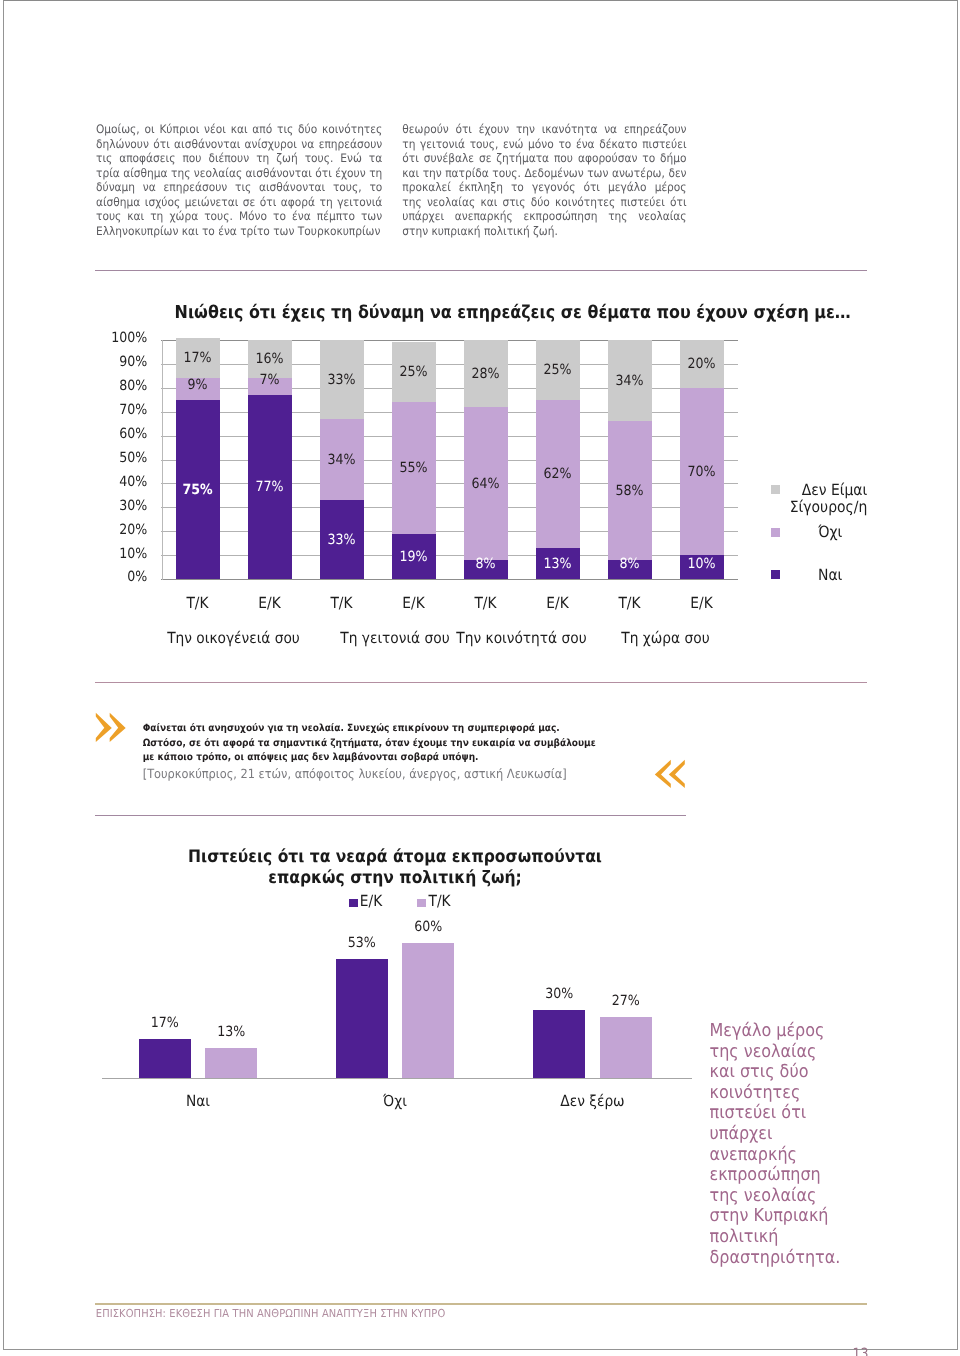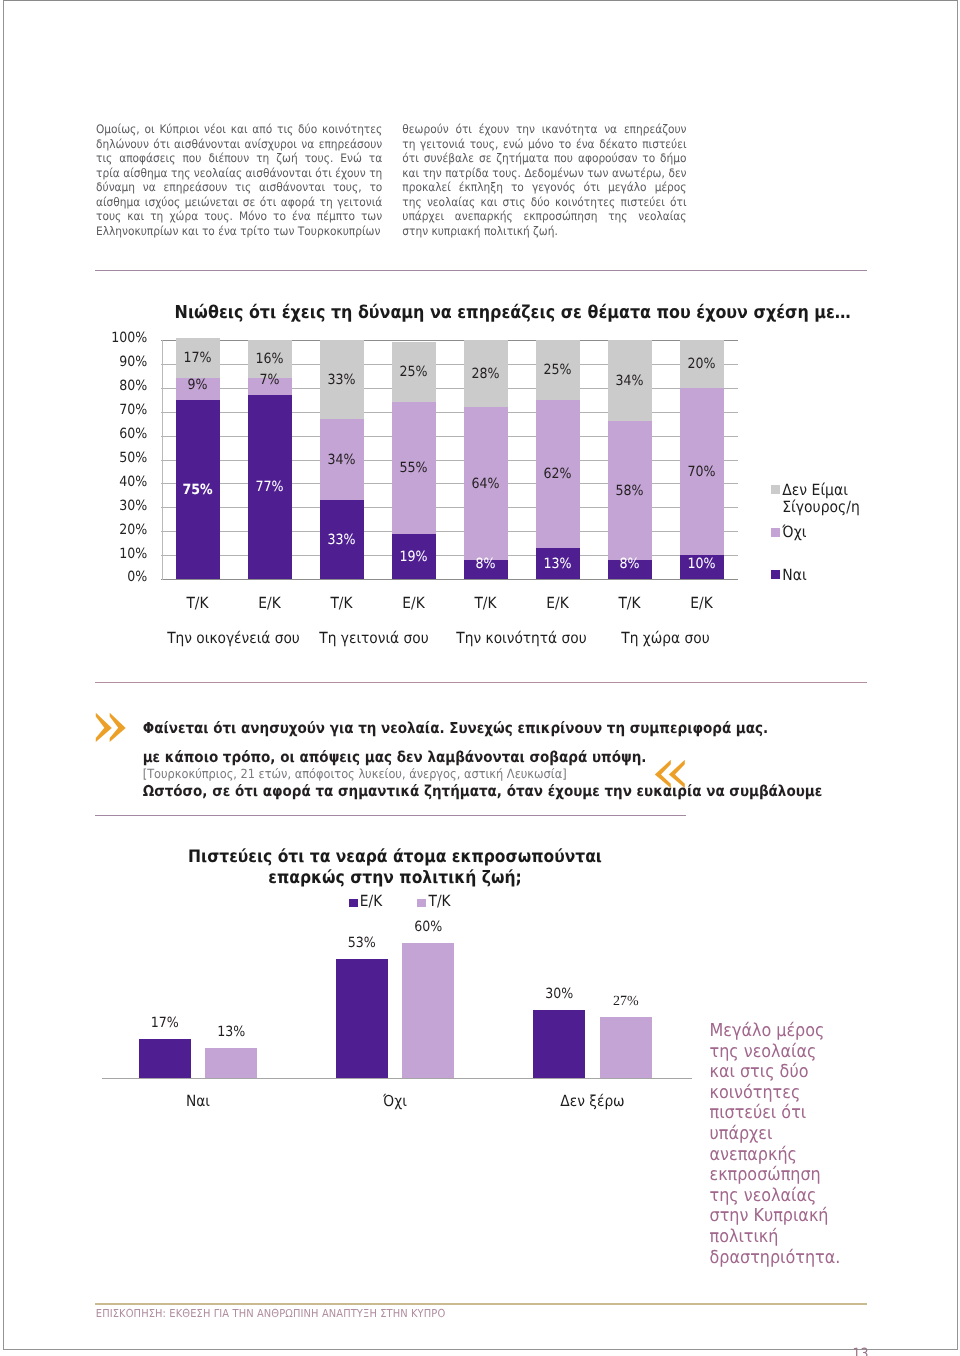--- a/index.html
+++ b/index.html
@@ -23,27 +23,27 @@
 
   
   .c1title{position:absolute;font-weight:bold;font-size:17.7px;color:#1a1a1a;white-space:nowrap;}
   .ylab{position:absolute;font-size:14px;color:#232323;text-align:right;white-space:nowrap;}
   .gl{position:absolute;height:1px;}
   .bar{position:absolute;}
   .dlab{position:absolute;text-align:center;font-size:14px;line-height:19.2px;white-space:nowrap;}
   .xlab{position:absolute;font-size:15.3px;color:#1d1d1d;text-align:center;white-space:nowrap;}
   .glab{position:absolute;font-size:15.3px;color:#1d1d1d;text-align:center;white-space:nowrap;}
   .lgbox{position:absolute;width:9px;height:9px;}
-  .lgtxt{position:absolute;font-size:15.5px;color:#1d1d1d;white-space:nowrap;line-height:16px;}
+  .lgtxt{position:absolute;font-size:15.5px;color:#1d1d1d;white-space:nowrap;line-height:16px;text-align:right;}
   .c2title{position:absolute;font-weight:bold;font-size:17.3px;color:#1a1a1a;
            white-space:nowrap;text-align:center;}
   .axis2{position:absolute;height:1px;background:#a6a6a6;}
 
   
-  .qtext{position:absolute;font-size:15px;line-height:15.4px;font-weight:bold;
+  .qtext{position:absolute;font-size:10px;line-height:15.4px;font-weight:bold;
          color:#231f20;white-space:nowrap;}
   .qattr{position:absolute;font-size:12.65px;color:#7b7b7f;white-space:nowrap;}
 
   
   .callout{position:absolute;font-size:17.8px;line-height:20.6px;}
   .callout .ln{display:block;white-space:nowrap;}
 
   
   .goldline{position:absolute;height:2px;}
   .ftxt{position:absolute;font-size:11px;letter-spacing:0.11px;white-space:nowrap;}
@@ -161,39 +161,39 @@
   <div class="dlab" style="left:535.5px;top:465.04px;width:44px;color:#231f20;">62%</div>
   <div class="dlab" style="left:535.5px;top:361.07px;width:44px;color:#231f20;">25%</div>
   <div class="dlab" style="left:607.5px;top:554.72px;width:44px;color:#ffffff;">8%</div>
   <div class="dlab" style="left:607.5px;top:481.77px;width:44px;color:#231f20;">58%</div>
   <div class="dlab" style="left:607.5px;top:371.83px;width:44px;color:#231f20;">34%</div>
   <div class="dlab" style="left:679.5px;top:554.95px;width:44px;color:#ffffff;">10%</div>
   <div class="dlab" style="left:679.5px;top:462.65px;width:44px;color:#231f20;">70%</div>
   <div class="dlab" style="left:679.5px;top:355.1px;width:44px;color:#231f20;">20%</div>
 
   <div class="glab" style="left:143.5px;top:628.5px;width:180px;">Την οικογένειά σου</div>
-  <div class="glab" style="left:284px;top:628.5px;width:180px;">Τη γειτονιά σου</div>
+  <div class="glab" style="left:305px;top:628.5px;width:180px;">Τη γειτονιά σου</div>
   <div class="glab" style="left:431.5px;top:628.5px;width:180px;">Την κοινότητά σου</div>
   <div class="glab" style="left:575.5px;top:628.5px;width:180px;">Τη χώρα σου</div>
 
   <div class="lgbox" style="left:770.5px;top:485px;background:#cbcbcb;"></div>
   <div class="lgtxt" style="left:782.3px;top:481.5px;width:85px;white-space:normal;line-height:17.1px;">Δεν Είμαι Σίγουρος/η</div>
   <div class="lgbox" style="left:770.5px;top:527.9px;background:#c3a4d4;"></div>
   <div class="lgtxt" style="left:782.3px;top:524.4px;width:60px;white-space:normal;line-height:17.1px;">Όχι</div>
   <div class="lgbox" style="left:770.5px;top:570px;background:#4f1f92;"></div>
   <div class="lgtxt" style="left:782.3px;top:566.5px;width:60px;white-space:normal;line-height:17.1px;">Ναι</div>
 </div>
 
 <div>
   <svg width="38" height="36" viewBox="0 0 38 36" style="position:absolute;left:94px;top:710px;">
       <path d="M 1.8 2.7 L 17.8 17.9 L 1.8 32.0 L 1.8 27.9 L 10.3 17.8 L 1.8 6.6 Z" fill="#eda028"></path>
       <path d="M 15.7 2.7 L 31.7 17.9 L 15.7 32.0 L 15.7 27.9 L 24.2 17.8 L 15.7 6.6 Z" fill="#eda028"></path>
     </svg>
   <div class="qtext" style="left:142.7px;top:721.2px;">Φαίνεται ότι ανησυχούν για τη νεολαία. Συνεχώς επικρίνουν τη συμπεριφορά μας.</div>
-  <div class="qtext" style="left:142.7px;top:735.8px;margin-top:48px;">Ωστόσο, σε ότι αφορά τα σημαντικά ζητήματα, όταν έχουμε την ευκαιρία να συμβάλουμε</div>
+  <div class="qtext" style="left:142.7px;top:735.8px;">Ωστόσο, σε ότι αφορά τα σημαντικά ζητήματα, όταν έχουμε την ευκαιρία να συμβάλουμε</div>
   <div class="qtext" style="left:142.7px;top:750.4px;">με κάποιο τρόπο, οι απόψεις μας δεν λαμβάνονται σοβαρά υπόψη.</div>
   <div class="qattr" style="left:142.7px;top:766.2px;">[Τουρκοκύπριος, 21 ετών, απόφοιτος λυκείου, άνεργος, αστική Λευκωσία]</div>
   <svg width="36" height="34" viewBox="0 0 36 34" style="position:absolute;left:653px;top:757px;">
       <path d="M 1.8 17.4 L 17.8 2.8 L 17.8 7.2 L 8 17.4 L 17.8 26.8 L 17.8 31.0 Z" fill="#eda028"></path>
       <path d="M 15.8 17.4 L 31.8 2.8 L 31.8 7.2 L 22 17.4 L 31.8 26.8 L 31.8 31.0 Z" fill="#eda028"></path>
     </svg>
 </div>
 
 <div>
   <div class="c2title" style="left:155px;top:846.6px;width:480px;">Πιστεύεις ότι τα νεαρά άτομα εκπροσωπούνται</div>
@@ -209,21 +209,21 @@
   <div class="dlab" style="left:205.25px;top:1023.44px;width:52px;color:#231f20;">13%</div>
   <div class="xlab" style="left:118px;top:1092.3px;width:160px;">Ναι</div>
   <div class="bar" style="left:335.75px;top:958.72px;width:52px;height:118.88px;background:#4f1f92;"></div>
   <div class="dlab" style="left:335.75px;top:933.72px;width:52px;color:#231f20;">53%</div>
   <div class="bar" style="left:402.25px;top:943.02px;width:52px;height:134.58px;background:#c3a4d4;"></div>
   <div class="dlab" style="left:402.25px;top:918.02px;width:52px;color:#231f20;">60%</div>
   <div class="xlab" style="left:315px;top:1092.3px;width:160px;">Όχι</div>
   <div class="bar" style="left:533.25px;top:1010.31px;width:52px;height:67.29px;background:#4f1f92;"></div>
   <div class="dlab" style="left:533.25px;top:985.31px;width:52px;color:#231f20;">30%</div>
   <div class="bar" style="left:599.75px;top:1017.04px;width:52px;height:60.56px;background:#c3a4d4;"></div>
-  <div class="dlab" style="left:599.75px;top:992.04px;width:52px;color:#231f20;font-family:Liberation Serif, serif;">27%</div>
+  <div class="dlab" style="left:599.75px;top:992.04px;width:52px;color:#231f20;">27%</div>
   <div class="xlab" style="left:512.5px;top:1092.3px;width:160px;">Δεν ξέρω</div>
 </div>
 
 <div class="callout" style="left:709.5px;top:1021px;width:175px;color:#a1678c;">
     <div class="ln">Μεγάλο μέρος</div>
     <div class="ln">της νεολαίας</div>
     <div class="ln">και στις δύο</div>
     <div class="ln">κοινότητες</div>
     <div class="ln">πιστεύει ότι</div>
     <div class="ln">υπάρχει</div>

